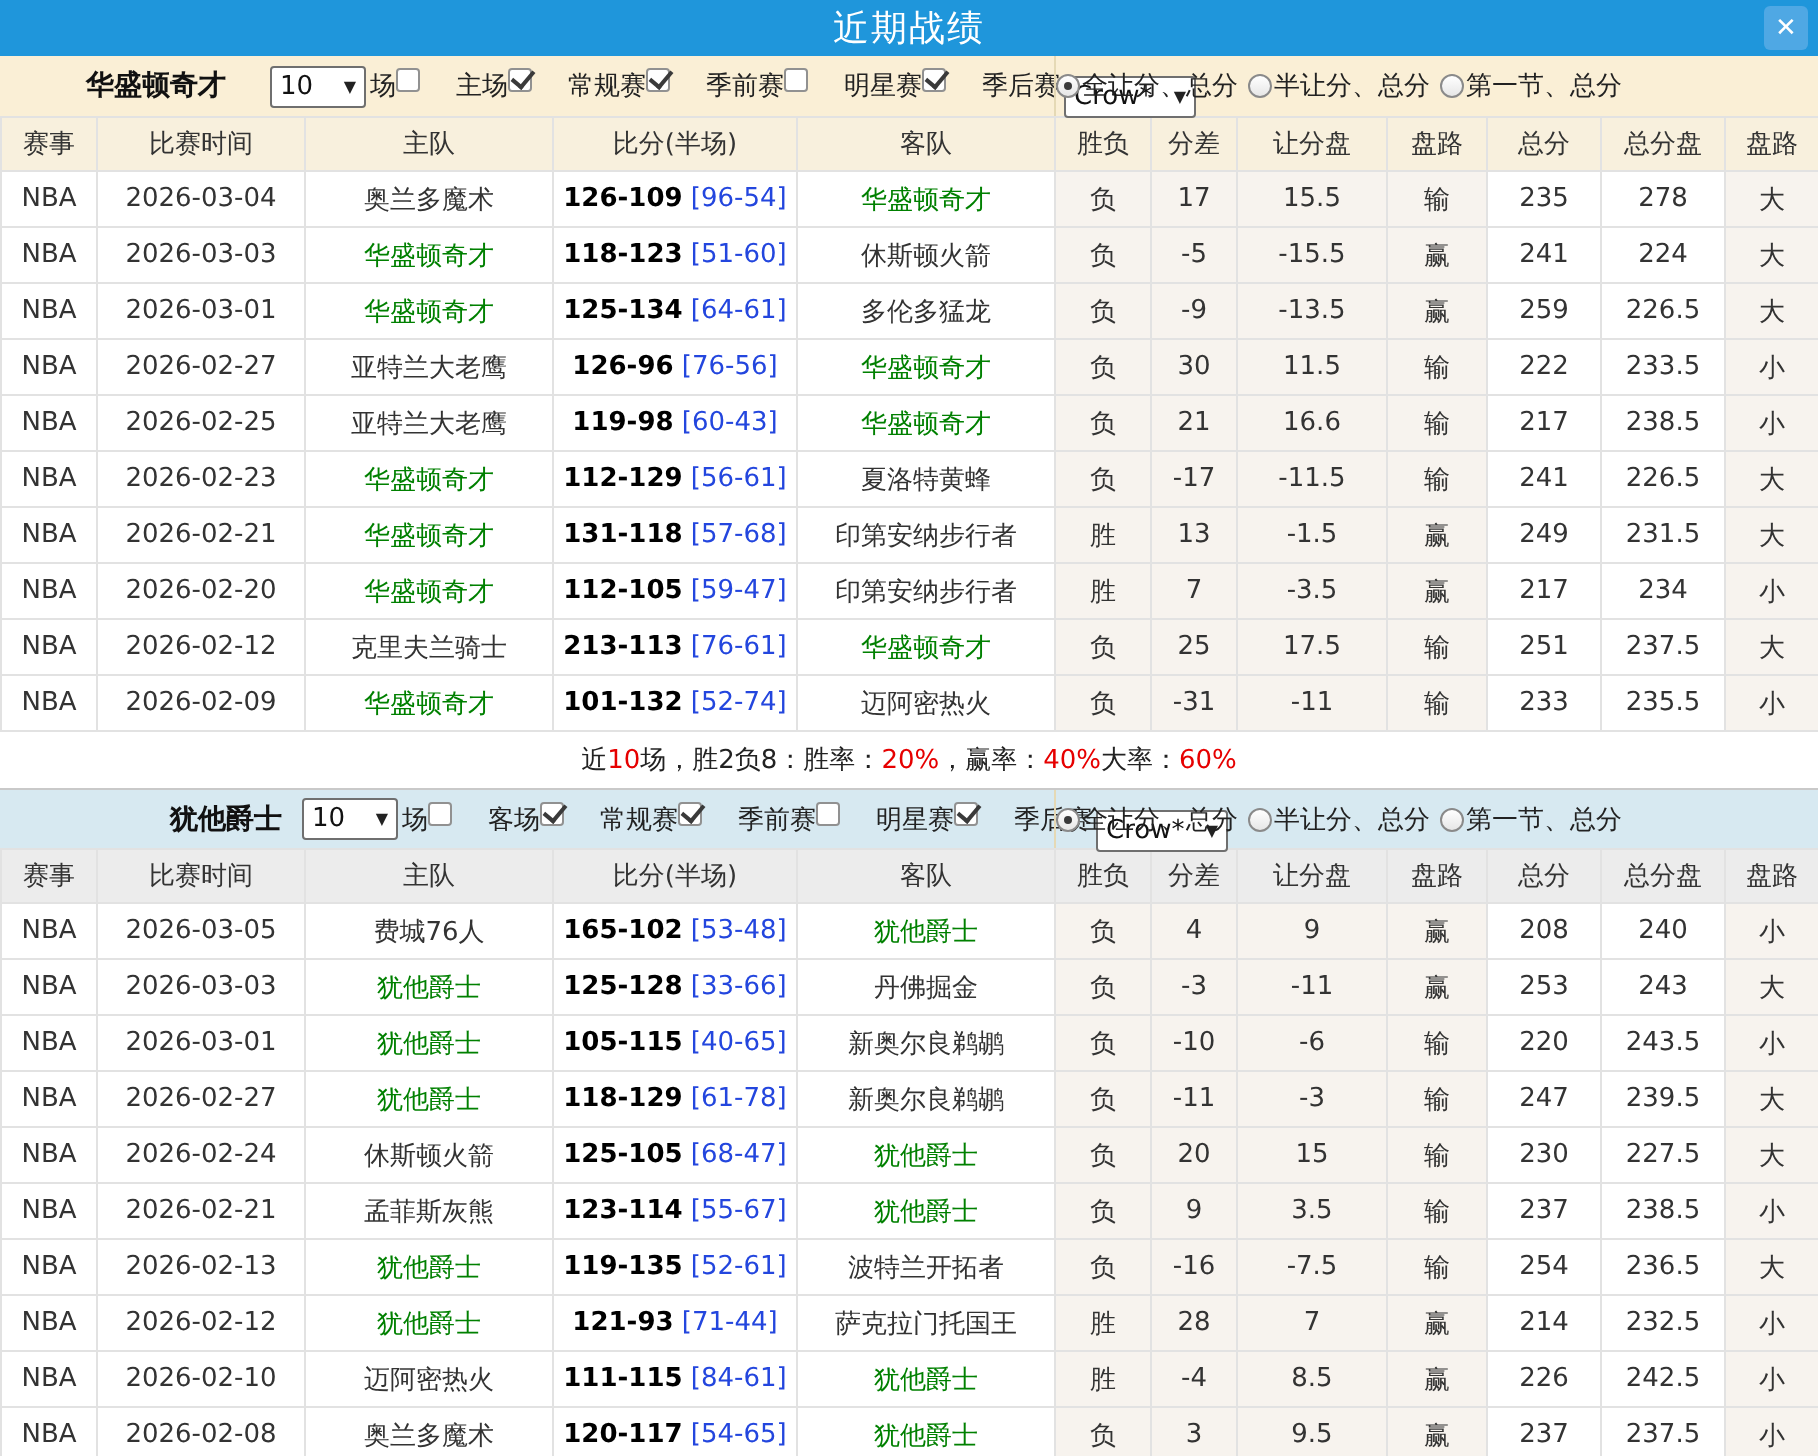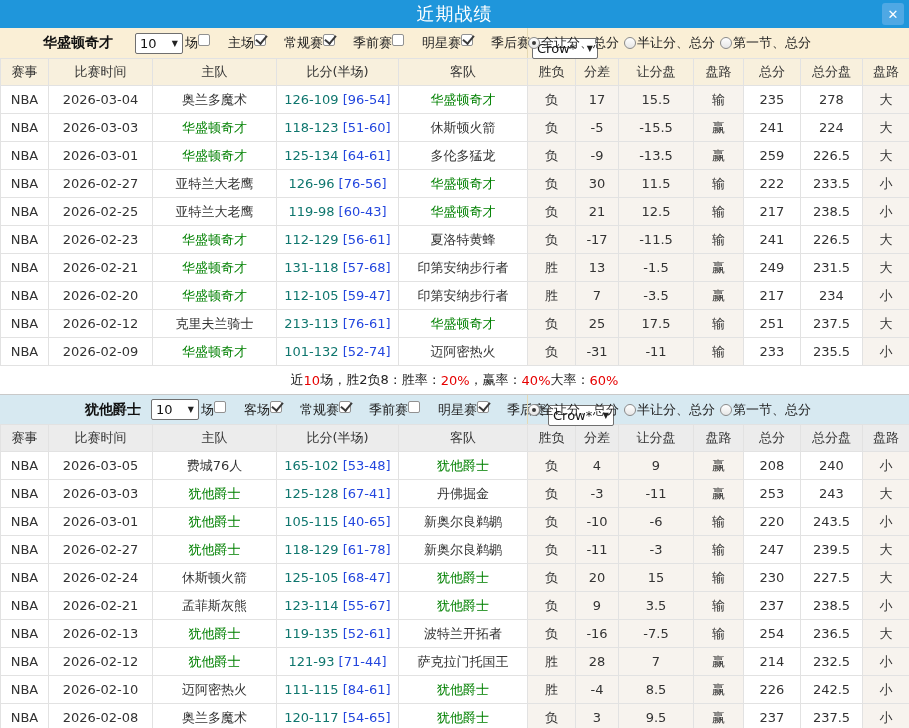--- a/index.html
+++ b/index.html
@@ -51,21 +51,21 @@
 
   table.grid { width: 909px; border-collapse: collapse; table-layout: fixed; }
   .grid th { height: 27px; font-weight: normal; font-size: 13px; color: #333;
     border: 1px solid var(--border, #E2E2E2); }
   .grid.s0 th { background: var(--section1-header-bg, #F8F0DD); }
   .grid.s1 th { background: var(--section2-header-bg, #ECECEC); }
   .grid td { height: 28px; text-align: center; font-size: 13px; color: #333;
     border: 1px solid var(--border, #E2E2E2); background: #fff; overflow: hidden;
     white-space: nowrap; }
   .grid td.tint { background: var(--tint-col-bg, #F7F3EE); }
-  .grid td b { font-weight: normal; color: #0f766e; }
+  .grid td b { font-weight: bold; color: #000000; }
 
   .focus { color: var(--green, #008000) !important; }
   .green { color: var(--green, #008000); }
   .red { color: var(--red, #E60000); }
   .blue { color: var(--blue, #2346DE); }
 
   .summary { height: 28px; display: flex; align-items: center; justify-content: center;
     font-size: 13px; color: #222; background: #fff; }
 </style>
 </head>
@@ -217,21 +217,21 @@
           <td class="tint green">小</td>
         </tr>
         <tr>
           <td>NBA</td>
           <td>2026-02-25</td>
           <td>亚特兰大老鹰</td>
           <td><b>119-98</b><span class="blue"> [60-43]</span></td>
           <td class="focus">华盛顿奇才</td>
           <td class="tint green">负</td>
           <td class="tint">21</td>
-          <td class="tint">12.5</td>
+          <td class="tint">16.6</td>
           <td class="tint green">输</td>
           <td class="blue">217</td>
           <td class="blue">238.5</td>
           <td class="tint green">小</td>
         </tr>
         <tr>
           <td>NBA</td>
           <td>2026-02-23</td>
           <td class="focus">华盛顿奇才</td>
           <td><b>112-129</b><span class="blue"> [56-61]</span></td>
@@ -405,21 +405,21 @@
           <td class="tint">9</td>
           <td class="tint red">赢</td>
           <td class="blue">208</td>
           <td class="blue">240</td>
           <td class="tint green">小</td>
         </tr>
         <tr>
           <td>NBA</td>
           <td>2026-03-03</td>
           <td class="focus">犹他爵士</td>
-          <td><b>125-128</b><span class="blue"> [67-41]</span></td>
+          <td><b>125-128</b><span class="blue"> [33-66]</span></td>
           <td>丹佛掘金</td>
           <td class="tint green">负</td>
           <td class="tint">-3</td>
           <td class="tint">-11</td>
           <td class="tint red">赢</td>
           <td class="blue">253</td>
           <td class="blue">243</td>
           <td class="tint red">大</td>
         </tr>
         <tr>

